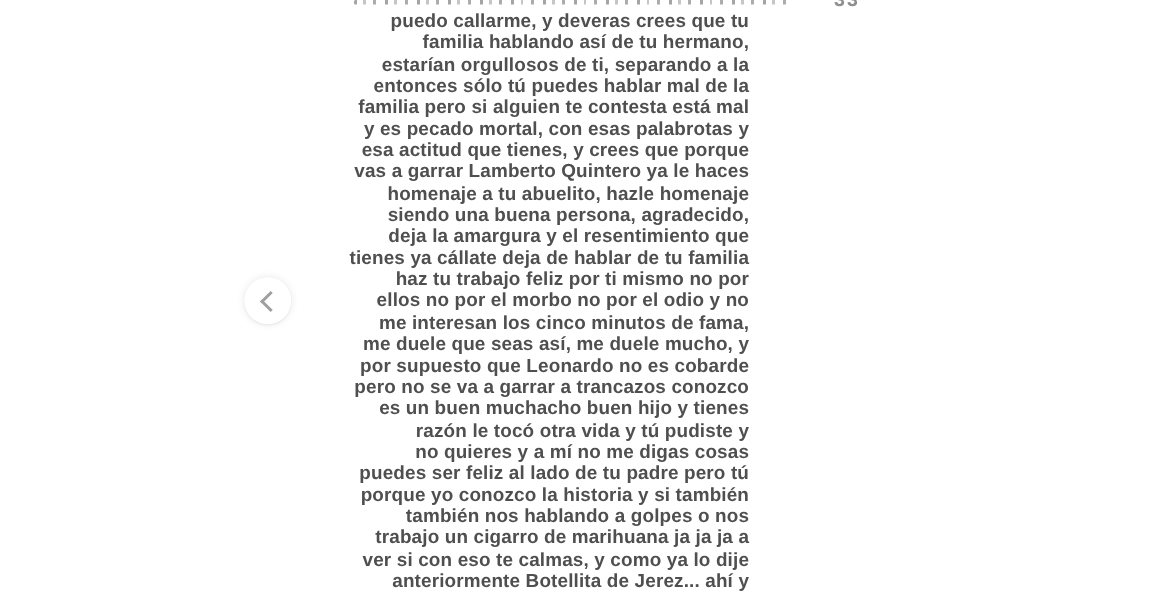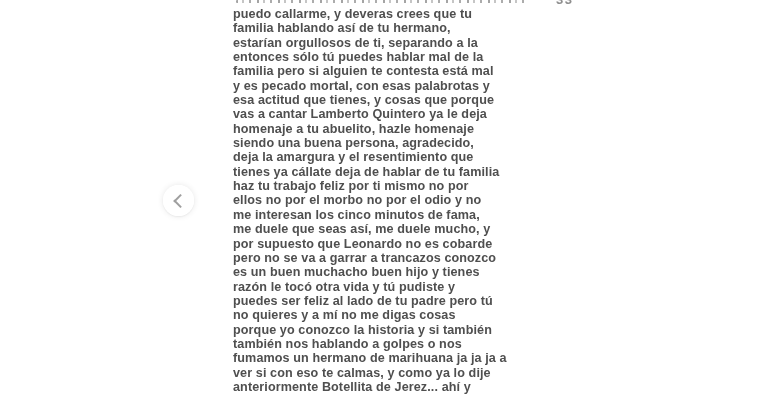--- a/index.html
+++ b/index.html
@@ -11,20 +11,21 @@
     height: 400px;
     background: #ffffff;
     overflow: hidden;
     position: relative;
     font-family: "Liberation Sans", sans-serif;
   }
   .canvas {
     position: absolute;
     inset: 0;
     background: #ffffff;
+    text-align: right;
   }
   
   .page-indicator {
     position: absolute;
     left: 556px;
     top: -8px;
     font-size: 13px;
     font-weight: bold;
     letter-spacing: 1.5px;
     color: #8f8f8f;
@@ -94,39 +95,39 @@
 
   <div class="clipped-top-line"></div>
 
   <div class="note-text">
     <div class="line">puedo callarme, y deveras crees que tu</div>
     <div class="line">familia hablando así de tu hermano,</div>
     <div class="line">estarían orgullosos de ti, separando a la</div>
     <div class="line">entonces sólo tú puedes hablar mal de la</div>
     <div class="line">familia pero si alguien te contesta está mal</div>
     <div class="line">y es pecado mortal, con esas palabrotas y</div>
-    <div class="line">esa actitud que tienes, y cosas que porque</div>
-    <div class="line">vas a cantar Lamberto Quintero ya le deja</div>
+    <div class="line">esa actitud que tienes, y crees que porque</div>
+    <div class="line">vas a garrar Lamberto Quintero ya le haces</div>
     <div class="line">homenaje a tu abuelito, hazle homenaje</div>
     <div class="line">siendo una buena persona, agradecido,</div>
     <div class="line">deja la amargura y el resentimiento que</div>
     <div class="line">tienes ya cállate deja de hablar de tu familia</div>
     <div class="line">haz tu trabajo feliz por ti mismo no por</div>
     <div class="line">ellos no por el morbo no por el odio y no</div>
     <div class="line">me interesan los cinco minutos de fama,</div>
     <div class="line">me duele que seas así, me duele mucho, y</div>
     <div class="line">por supuesto que Leonardo no es cobarde</div>
     <div class="line">pero no se va a garrar a trancazos conozco</div>
     <div class="line">es un buen muchacho buen hijo y tienes</div>
     <div class="line">razón le tocó otra vida y tú pudiste y</div>
+    <div class="line">no quieres y a mí no me digas cosas</div>
     <div class="line">puedes ser feliz al lado de tu padre pero tú</div>
-    <div class="line">no quieres y a mí no me digas cosas</div>
     <div class="line">porque yo conozco la historia y si también</div>
     <div class="line">también nos hablando a golpes o nos</div>
-    <div class="line">fumamos un hermano de marihuana ja ja ja a</div>
+    <div class="line">trabajo un cigarro de marihuana ja ja ja a</div>
     <div class="line">ver si con eso te calmas, y como ya lo dije</div>
     <div class="line">anteriormente Botellita de Jerez... ahí y</div>
   </div>
 
   <div class="prev-button">
     <span class="chevron-left"></span>
   </div>
 
 </div>
 

